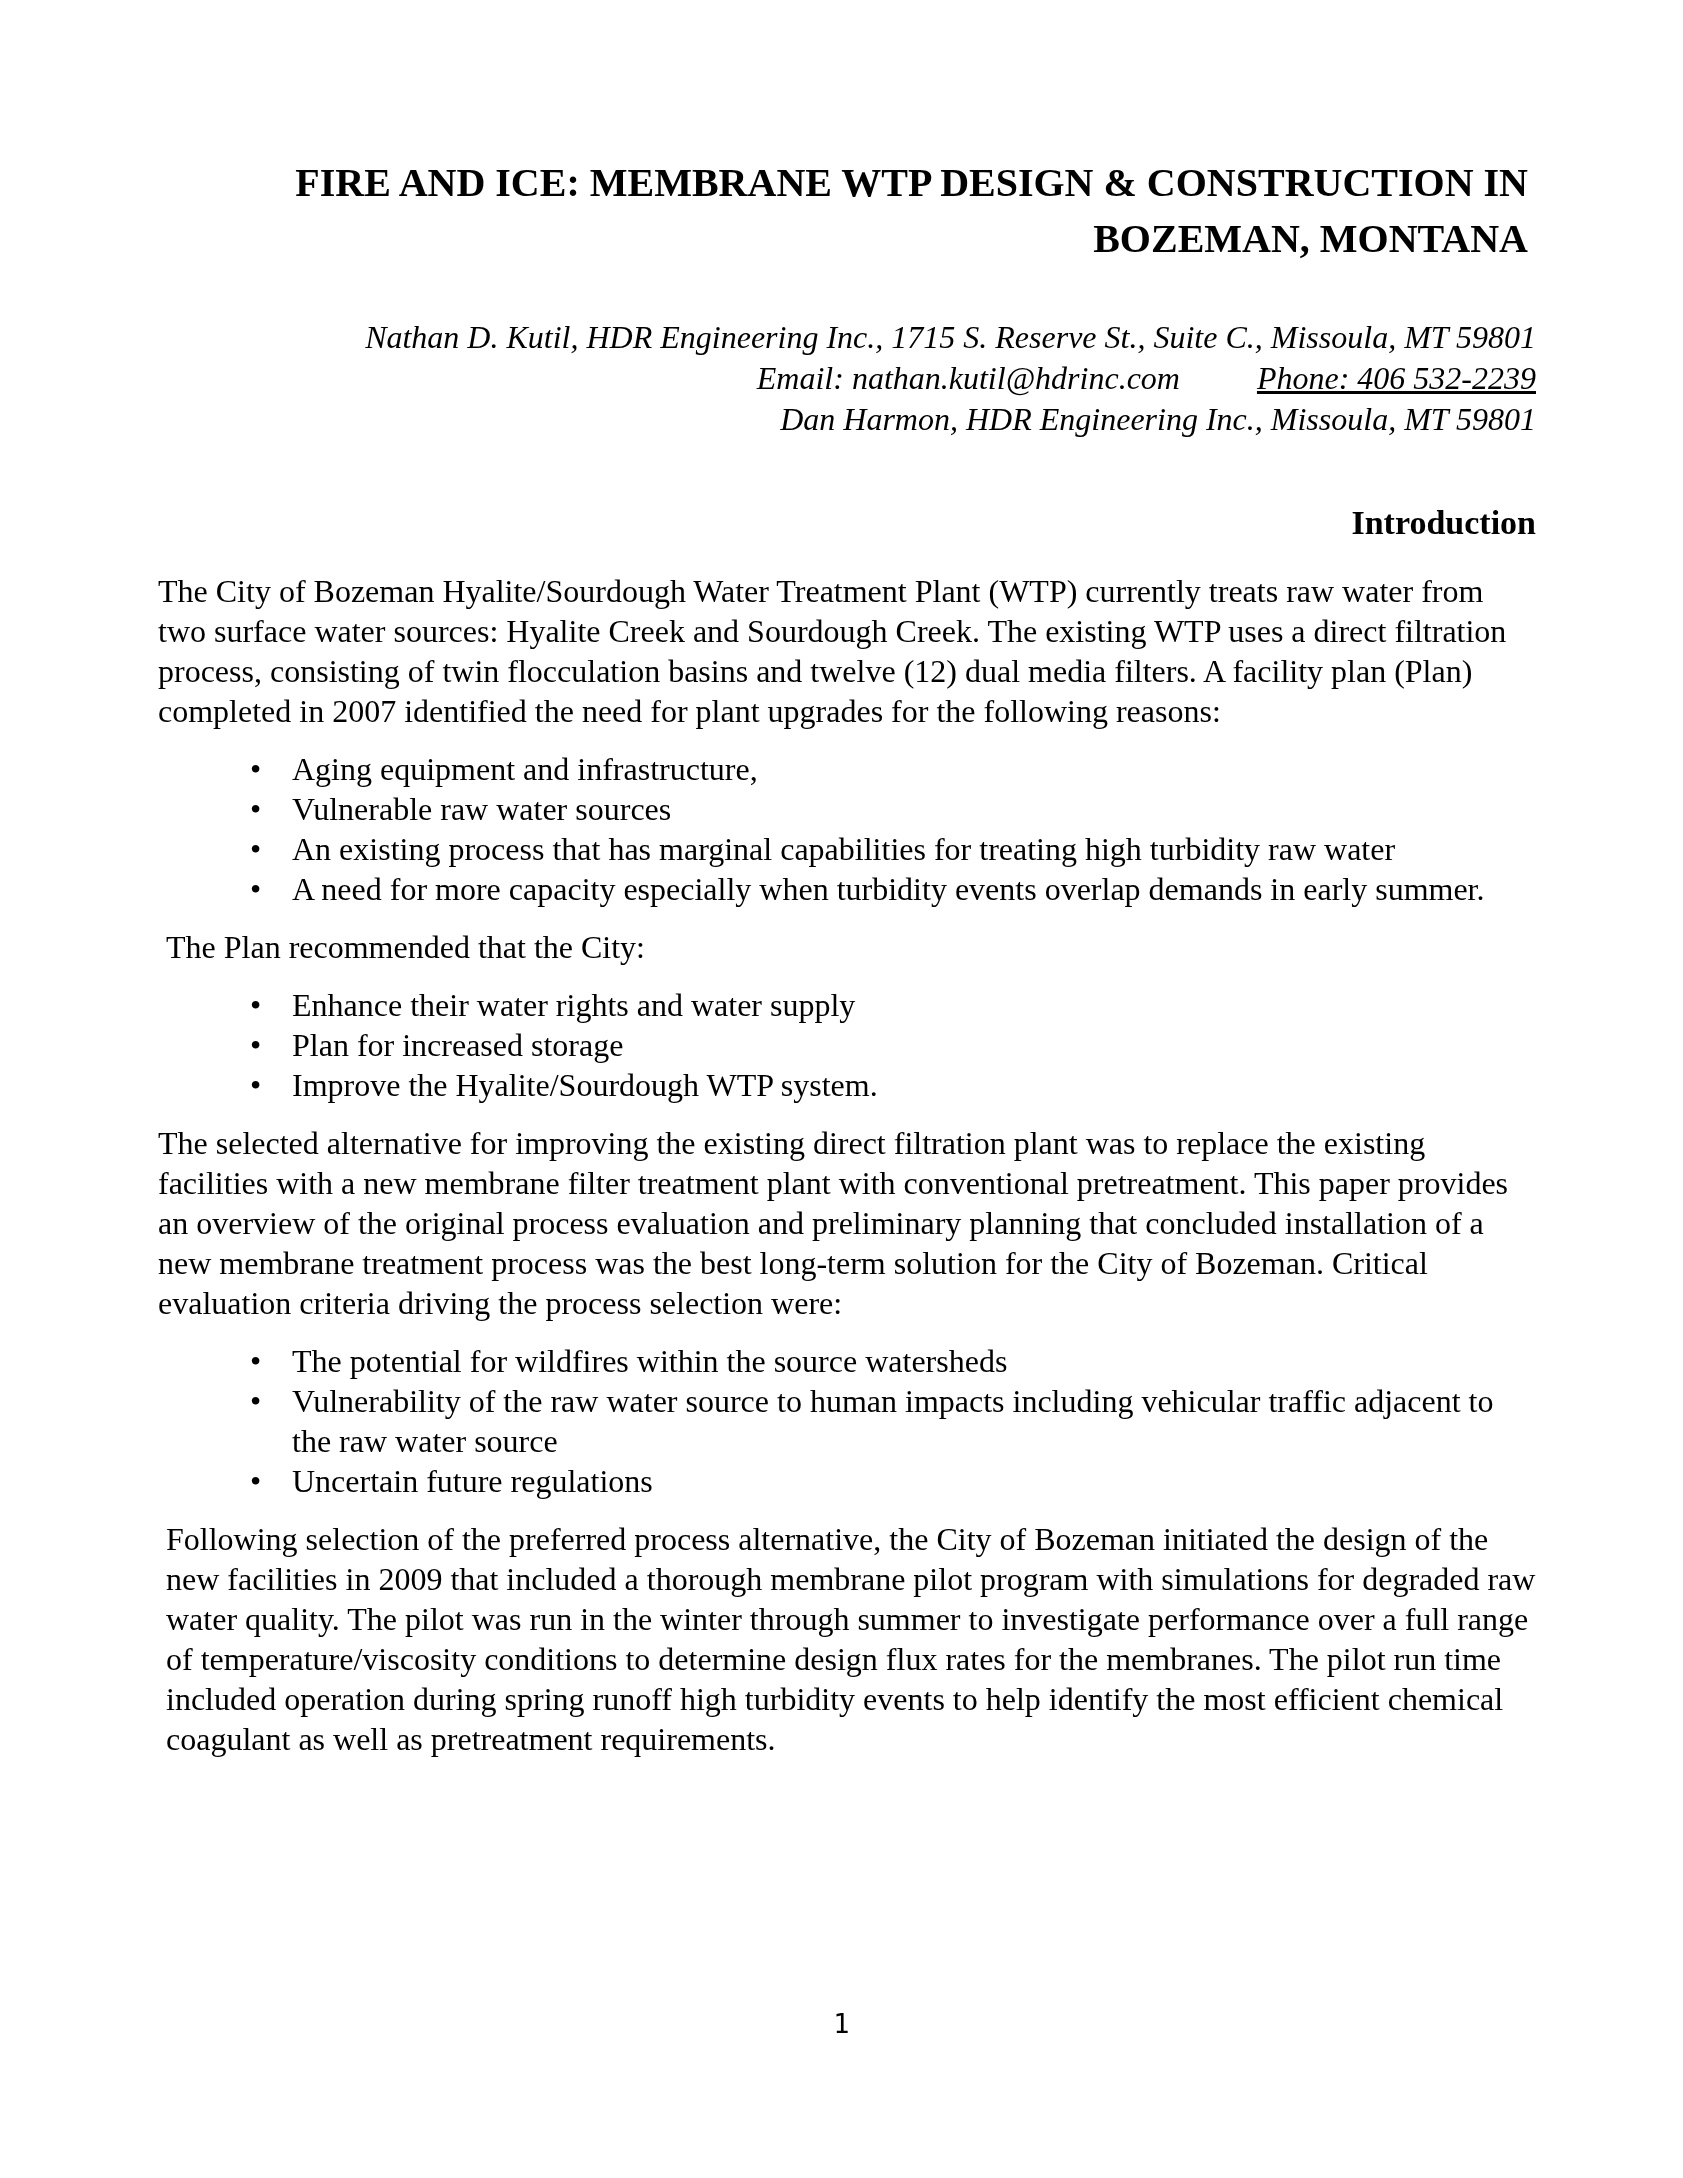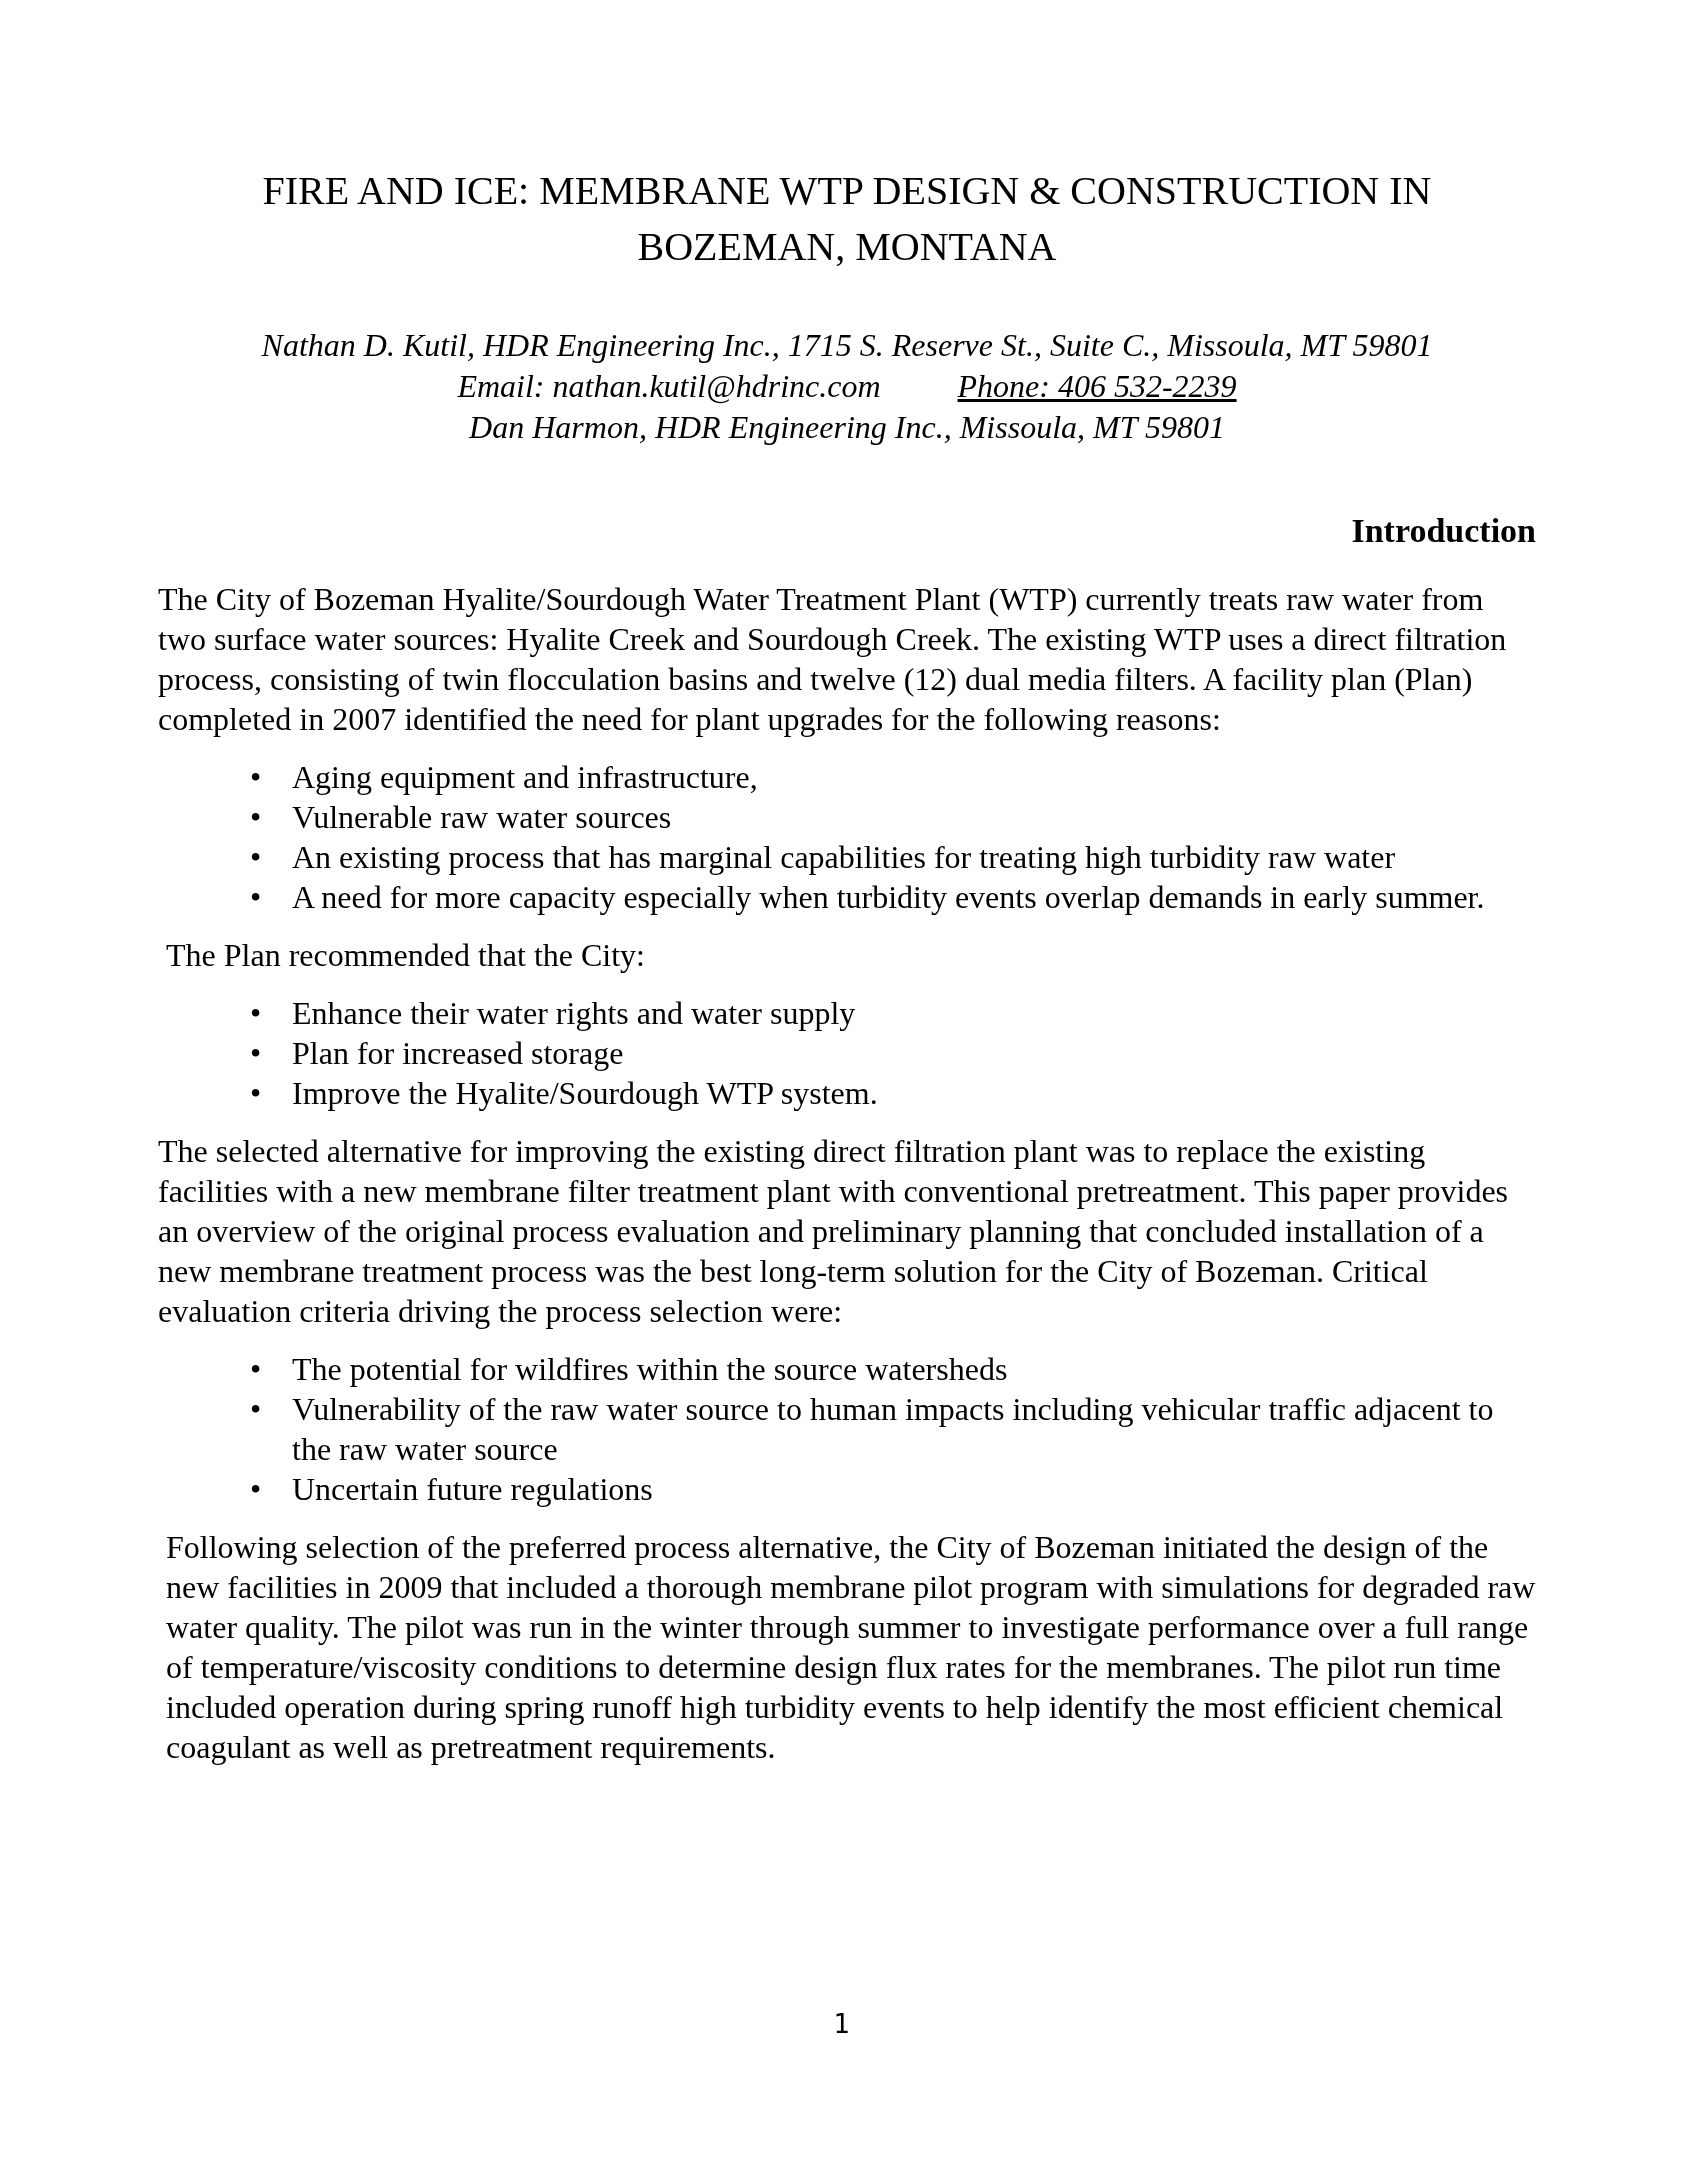--- a/index.html
+++ b/index.html
@@ -16,34 +16,34 @@
     font-family: "Liberation Serif", serif;
     overflow: hidden;
   }
   .content {
     position: absolute;
     left: 158px;
     top: 147px;
     width: 1378px;
   }
   h1.paper-title {
-    margin: 16px;
-    text-align: center;
-    font-weight: normal;
+    margin: 8px;
+    text-align: right;
+    font-weight: bold;
     font-size: 40px;
     line-height: 56px;
   }
   .authors {
     margin-top: 50px;
     text-align: center;
     font-style: italic;
     font-size: 32px;
     line-height: 41px;
   }
-  .authors > div { white-space: nowrap; }
+  .authors > div { white-space: nowrap; text-align: right; }
   .contact-gap { display: inline-block; margin-left: 77px; text-decoration: underline; }
   h2.section-heading {
     margin: 61px 0 26px 0;
     text-align: right;
     font-weight: bold;
     font-size: 34px;
     line-height: 44px;
   }
   p {
     margin: 0 0 18px 0;

